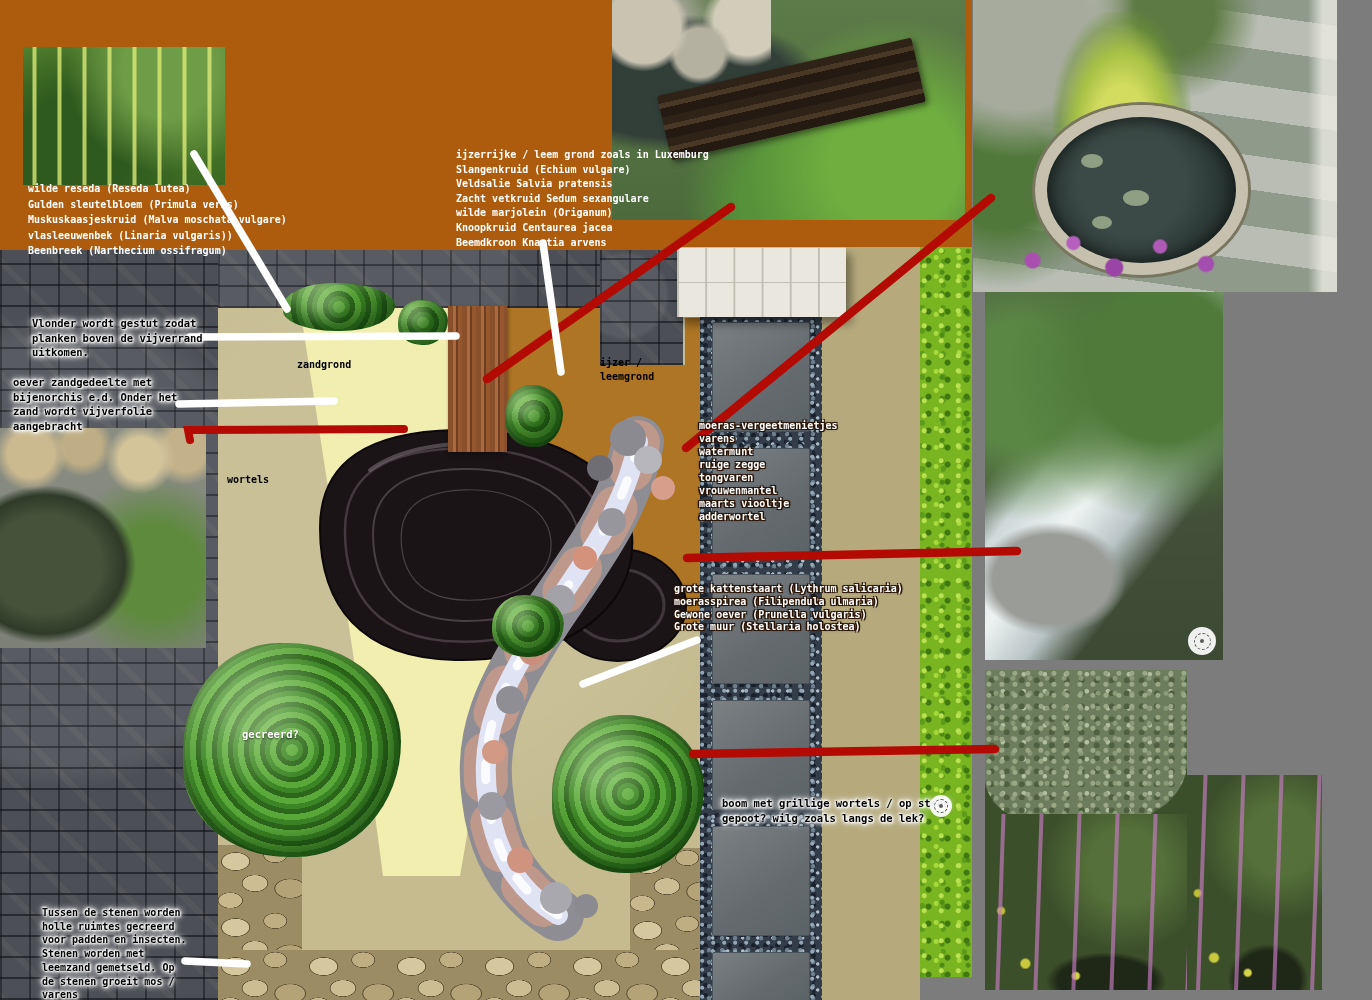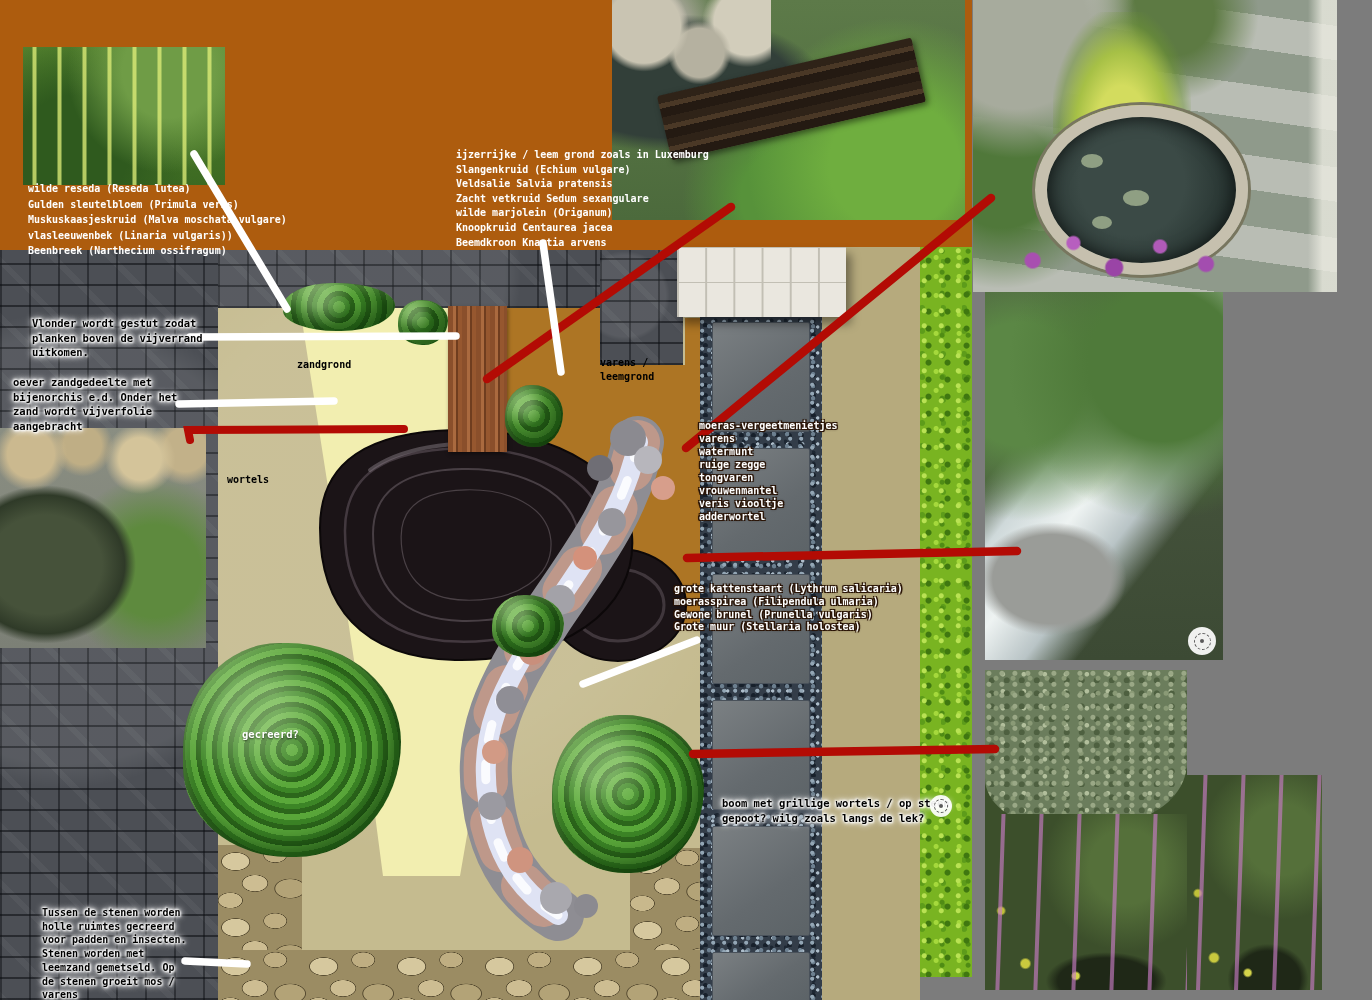--- a/index.html
+++ b/index.html
@@ -288,37 +288,37 @@
 planken boven de vijverrand
 uitkomen.</div>
 
 <div class="abs mono note" style="left:13px;top:375px;z-index:9;">oever zandgedeelte met
 bijenorchis e.d. Onder het
 zand wordt vijverfolie
 aangebracht</div>
 
 <div class="abs mono plan-label" style="left:297px;top:358px;z-index:9;">zandgrond</div>
 
-<div class="abs mono plan-label" style="left:600px;top:356px;z-index:9;">varens /
+<div class="abs mono plan-label" style="left:600px;top:356px;z-index:9;">ijzer /
 leemgrond</div>
 
 <div class="abs mono plan-label" style="left:227px;top:473px;z-index:9;">wortels</div>
 
 <div class="abs mono outlined t8" style="left:699px;top:419px;z-index:9;">moeras-vergeetmenietjes
 varens
 watermunt
 ruige zegge
 tongvaren
 vrouwenmantel
-veris viooltje
+maarts viooltje
 adderwortel</div>
 
 <div class="abs mono outlined t9" style="left:674px;top:583px;z-index:9;">grote kattenstaart (Lythrum salicaria)
 moerasspirea (Filipendula ulmaria)
-Gewone brunel (Prunella vulgaris)
+Gewone oever (Prunella vulgaris)
 Grote muur (Stellaria holostea)</div>
 
 <div class="abs mono white-label" style="left:242px;top:728px;z-index:9;">gecreerd?</div>
 
 <div class="abs mono note" style="left:722px;top:796px;z-index:9;">boom met grillige wortels / op steen
 gepoot? wilg zoals langs de lek?</div>
 
 <div class="abs mono note t12" style="left:42px;top:906px;z-index:9;">Tussen de stenen worden
 holle ruimtes gecreerd
 voor padden en insecten.

